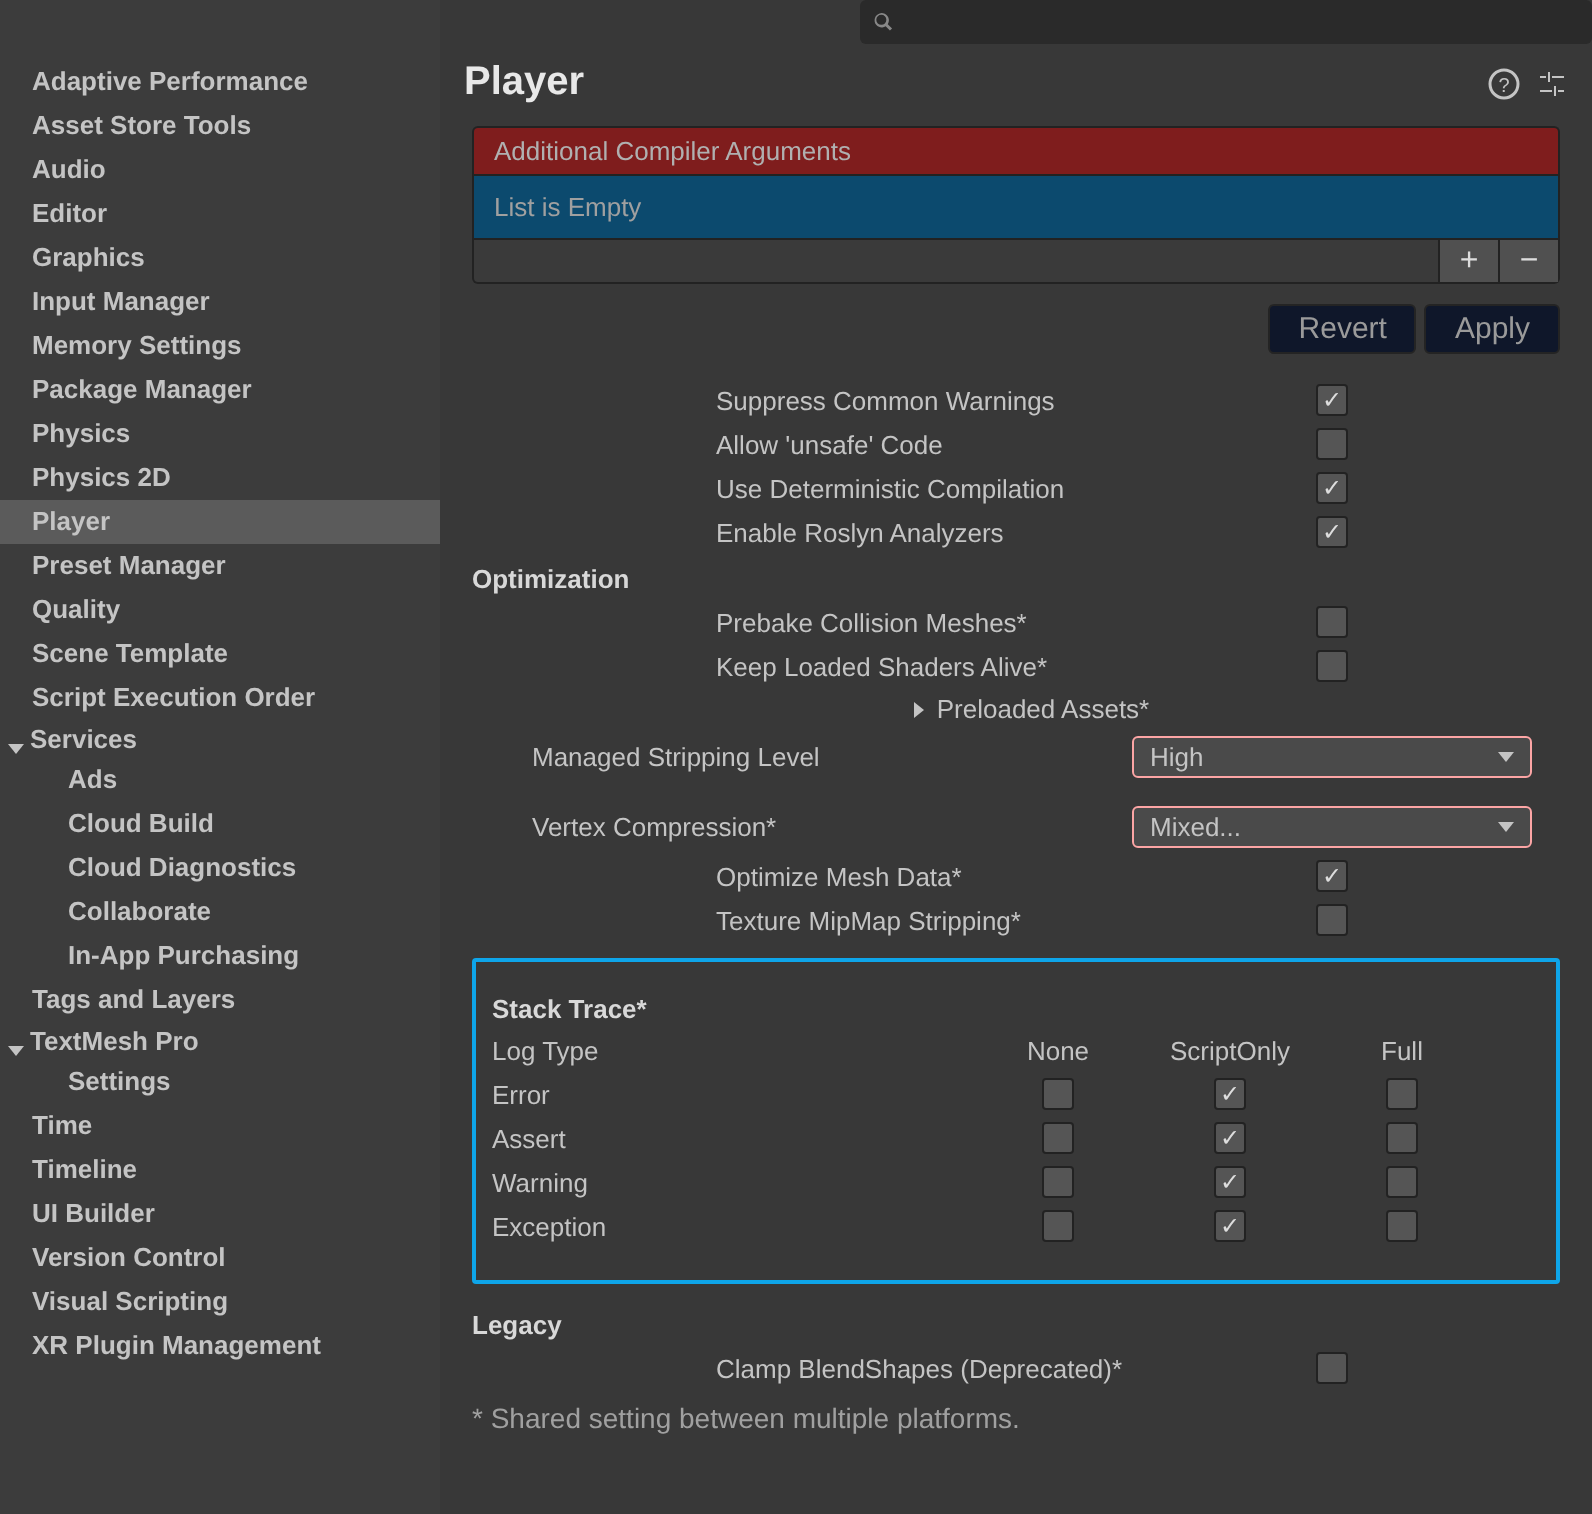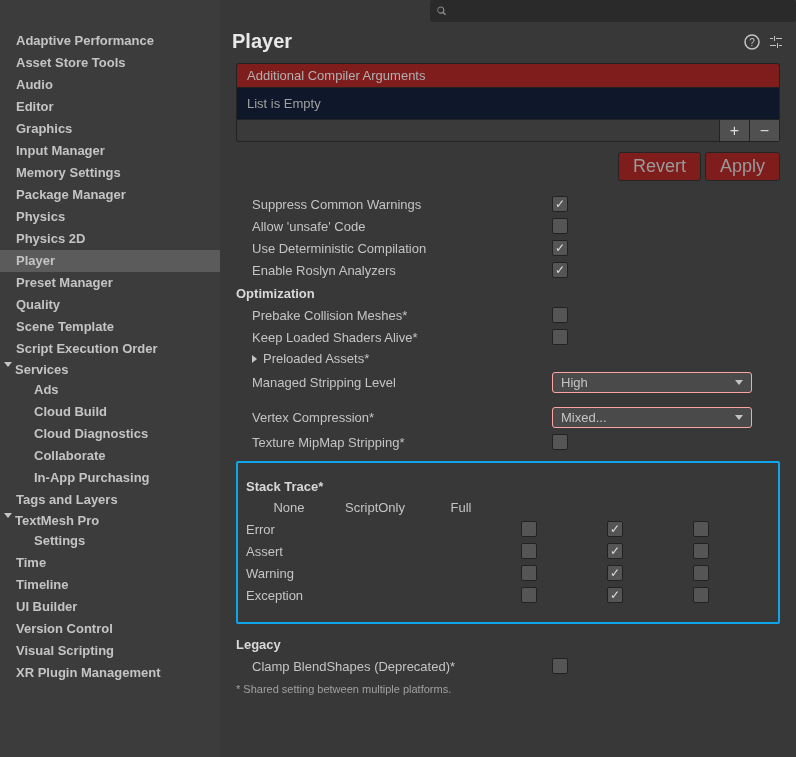--- a/index.html
+++ b/index.html
@@ -42,21 +42,21 @@
       font-weight: bold;
     }
     .sidebar-item {
       padding: 2px 6px 2px 16px;
       cursor: pointer;
       line-height: 18px;
       white-space: nowrap;
     }
     .sidebar-item.selected { background: #5b5b5b; }
     .sidebar-item.child { padding-left: 34px; }
-    .sidebar-group { display: flex; align-items: flex-start; padding: 2px 4px; cursor: pointer; }
+    .sidebar-group { display: flex; align-items: flex-end; padding: 2px 4px; cursor: pointer; }
     .sidebar-group .arrow {
       width: 0; height: 0;
       border-left: 4px solid transparent;
       border-right: 4px solid transparent;
       border-top: 5px solid #c4c4c4;
       margin-right: 3px;
     }
     .content {
       flex: 1;
       background: #383838;
@@ -89,21 +89,21 @@
     .cut-header {
       background: #7f1d1d;
       border: 1px solid #222;
       border-bottom: none;
       border-radius: 3px 3px 0 0;
       padding: 4px 10px;
       color: #b0b0b0;
       margin-top: 2px;
     }
     .list-box {
-      background: #0f172a;
+      background: #0c4a6e;
       border: 1px solid #222;
       padding: 8px 10px;
       color: #a0a0a0;
     }
     .list-footer {
       display: flex;
       justify-content: flex-end;
       background: #3a3a3a;
       border: 1px solid #222;
       border-top: none;
@@ -121,32 +121,33 @@
       color: #ddd;
       font-size: 16px;
     }
     .button-row {
       display: flex;
       justify-content: flex-end;
       gap: 4px;
       margin: 10px 0 12px;
     }
     .button-row button {
-      background: #7f1d1d;
+      background: #0f172a;
       border: 1px solid #242424;
       color: #9a9a9a;
       padding: 3px 14px;
       border-radius: 3px;
       cursor: pointer;
-      font-size: 18px;
+      font-size: 15px;
     }
     .field-row {
       display: flex;
       align-items: center;
       padding: 3px 0 3px 16px;
+      justify-content: center;
     }
     .field-label { flex: 0 0 300px; }
     .section-label {
       font-weight: 600;
       padding: 5px 0 3px 0;
       color: #d8d8d8;
     }
     .checkbox {
       width: 16px; height: 16px;
       background: #555;
@@ -196,21 +197,21 @@
     }
     .table-header-row, .table-row {
       display: flex;
       align-items: center;
       padding: 3px 0;
     }
     .table-label { flex: 0 0 240px; }
     .table-col { width: 86px; text-align: center; }
     .table-col .checkbox { margin: 0 auto; }
     .footnote {
-      font-size: 11px;
+      font-size: 14px;
       color: #a0a0a0;
       padding: 6px 0 4px 0;
     }
     .spacer { height: 8px; }
   </style>
 </head>
 <body>
 
 <div class="search-bar">
   <svg viewBox="0 0 16 16">
@@ -322,27 +323,32 @@
       </div>
       <div class="spacer"></div>
       <div class="field-row">
         <div class="field-label">Vertex Compression*</div>
         <div class="dropdown">
           <span>Mixed...</span>
           <div class="caret"></div>
         </div>
       </div>
       <div class="field-row">
+        <div class="field-label">Optimize Mesh Data*</div>
+        <div class="checkbox checked"></div>
+      </div>
+      <div class="field-row">
         <div class="field-label">Texture MipMap Stripping*</div>
         <div class="checkbox"></div>
       </div>
 
       <div class="highlight-box">
         <div class="section-label" style="padding-top:0">Stack Trace*</div>
         <div class="table-header-row">
+          <div class="table-label">Log Type</div>
           <div class="table-col">None</div>
           <div class="table-col">ScriptOnly</div>
           <div class="table-col">Full</div>
         </div>
         <div id="st-rows">
             <div class="table-row">
               <div class="table-label">Error</div>
               <div class="table-col">
                 <div class="checkbox"></div>
               </div>

